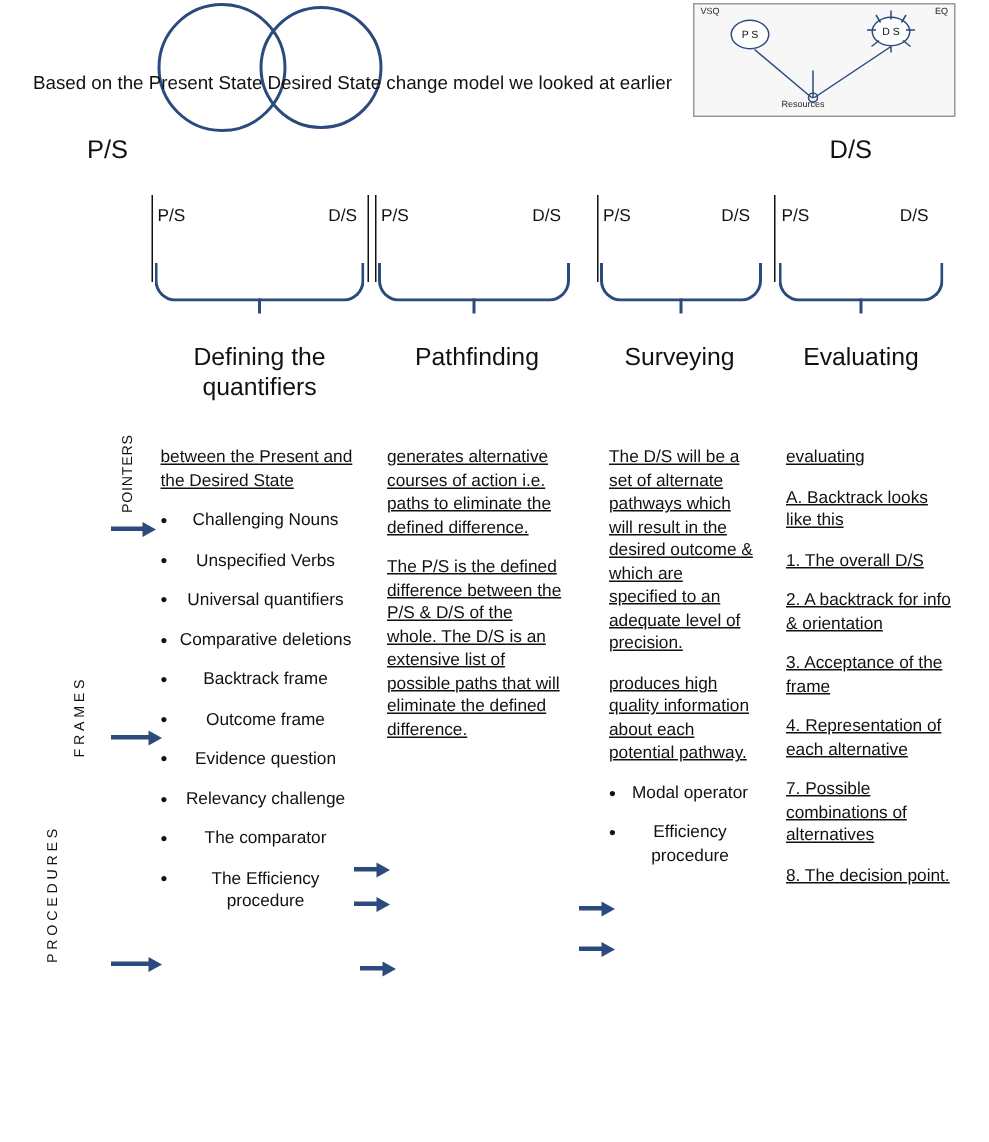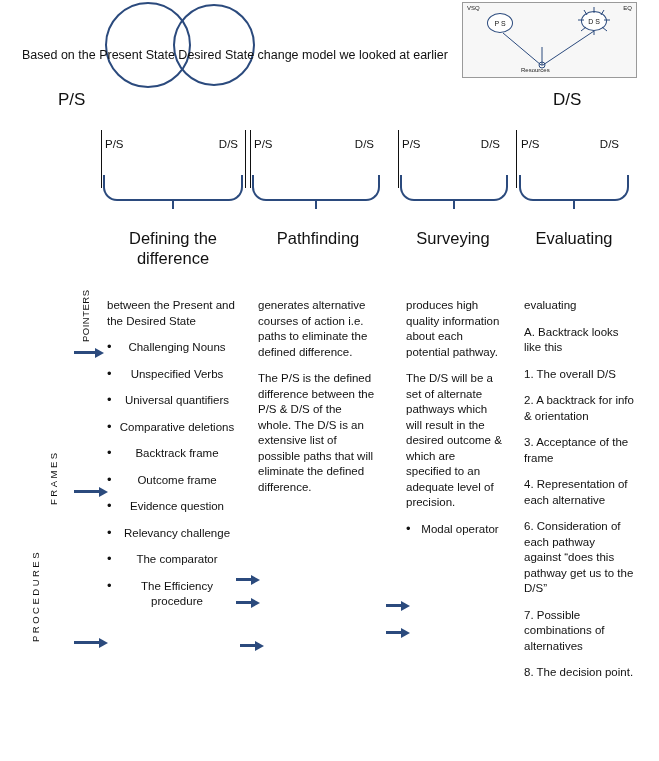--- a/index.html
+++ b/index.html
@@ -145,21 +145,21 @@
   #lbl-procedures { left: 30px;  top: 497px; height: 145px; letter-spacing: 2.5px; }
 
   
   .body-col {
     position: absolute;
     top: 298px;
     font-size: 11.5px;
     line-height: 15.5px;
     color: #111;
   }
-  .body-col p { margin: 0 0 11px 0; }
+  .body-col p { margin: 0 0 11px 0; text-decoration: underline; }
   .bullets { margin: 0; padding: 0; list-style: none; }
   .bullets li {
     position: relative;
     padding-left: 12px;
     margin-bottom: 11px;
     text-align: center;
   }
   .bullets li::before {
     content: "\2022";
     position: absolute;
@@ -229,21 +229,21 @@
 <div class="col-divider" style="left:101px;"></div>
 <div class="col-divider" style="left:245px;"></div>
 <div class="ps-ds-row" style="left:105px; width:133px;">
   <span>P/S</span>
   <span>D/S</span>
 </div>
 <div class="brace" style="left:103px; width:140px;"></div>
 <div class="brace-stem" style="left:172px;"></div>
 <div class="col-title" style="left:93px;">
   <div>Defining the</div>
-  <div>difference</div>
+  <div>quantifiers</div>
 </div>
 
 <div class="col-divider" style="left:250px;"></div>
 <div class="ps-ds-row" style="left:254px; width:120px;">
   <span>P/S</span>
   <span>D/S</span>
 </div>
 <div class="brace" style="left:252px; width:128px;"></div>
 <div class="brace-stem" style="left:315px;"></div>
 <div class="col-title" style="left:238px;">
@@ -291,35 +291,35 @@
     <li>The Efficiency procedure</li>
   </ul>
 </div>
 
 <div class="body-col" style="left:258px; width:120px;">
   <p>generates alternative courses of action i.e. paths to eliminate the defined difference.</p>
   <p>The P/S is the defined difference between the P/S &amp; D/S of the whole. The D/S is an extensive list of possible paths that will eliminate the defined difference.</p>
 </div>
 
 <div class="body-col" style="left:406px; width:96px;">
+  <p>The D/S will be a set of alternate pathways which will result in the desired outcome &amp; which are specified to an adequate level of precision.</p>
   <p>produces high quality information about each potential pathway.</p>
-  <p>The D/S will be a set of alternate pathways which will result in the desired outcome &amp; which are specified to an adequate level of precision.</p>
   <ul class="bullets">
     <li>Modal operator</li>
+    <li>Efficiency procedure</li>
   </ul>
 </div>
 
 <div class="body-col num-list" style="left:524px; width:110px;">
   <p>evaluating</p>
   <p>A. Backtrack looks like this</p>
   <p>1. The overall D/S</p>
   <p>2. A backtrack for info &amp; orientation</p>
   <p>3. Acceptance of the frame</p>
   <p>4. Representation of each alternative</p>
-  <p>6. Consideration of each pathway against “does this pathway get us to the D/S”</p>
   <p>7. Possible combinations of alternatives</p>
   <p>8. The decision point.</p>
 </div>
 
 <div class="arrow" style="left:74px; top:351px; width:30px;">
   <div class="shaft" style="width:22px;"></div>
     <div class="head" style="left:21px;"></div>
 </div>
 <div class="arrow" style="left:74px; top:490px; width:34px;">
   <div class="shaft" style="width:26px;"></div>

